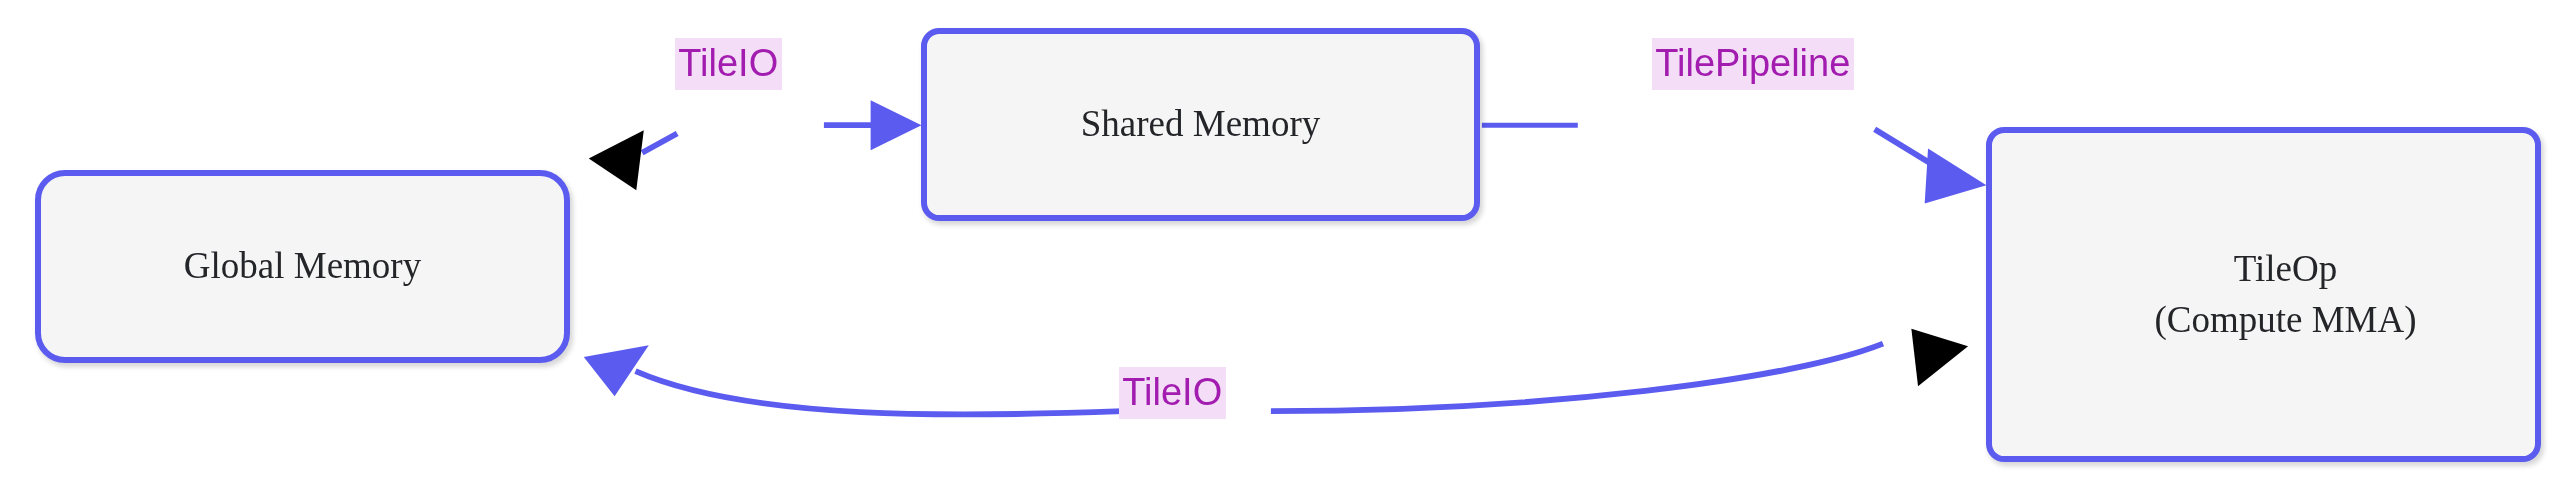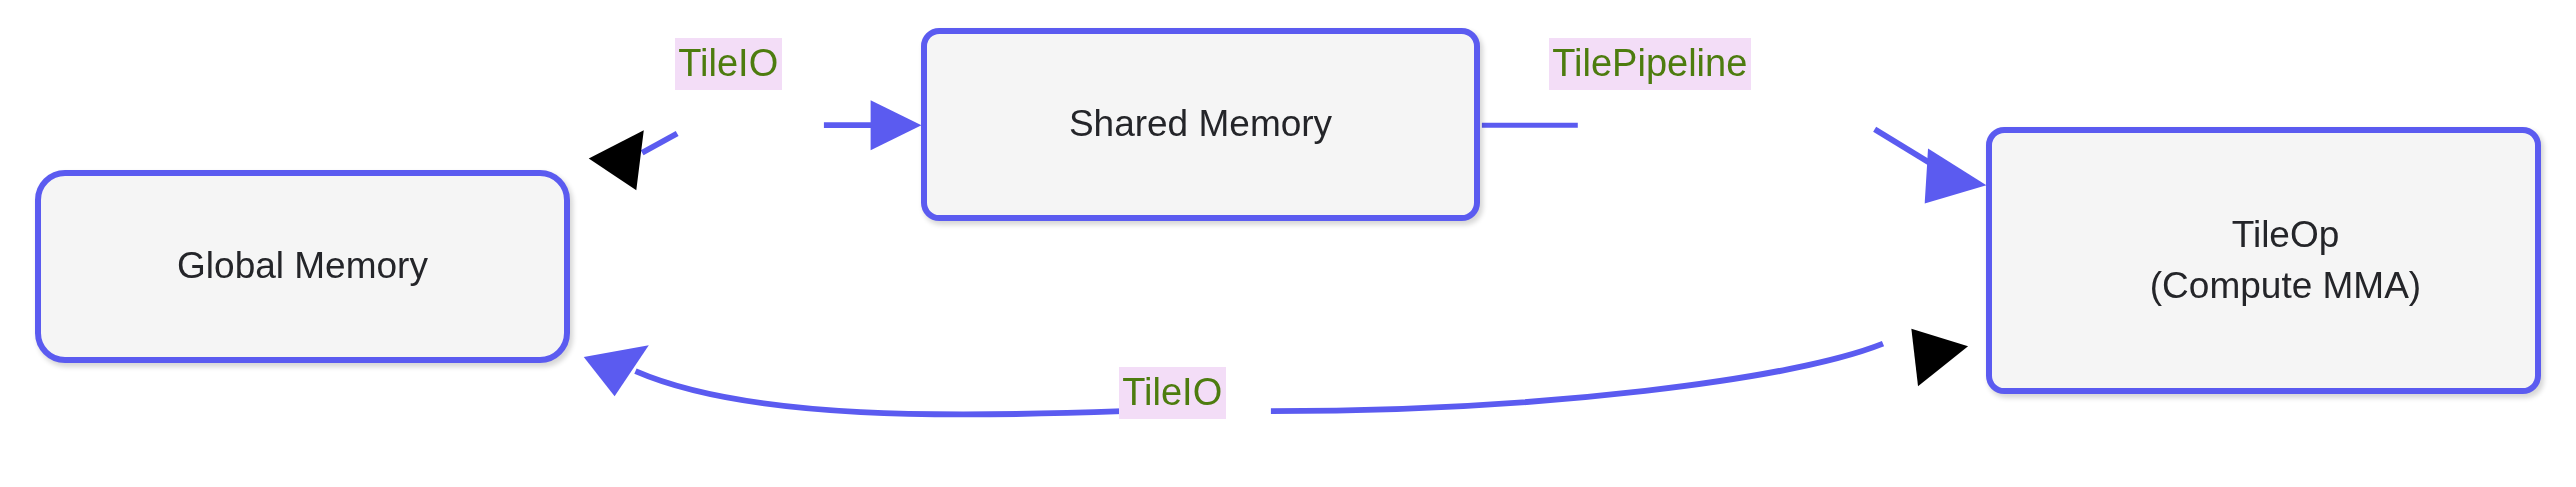--- a/index.html
+++ b/index.html
@@ -41,20 +41,21 @@
     align-items: center;
     justify-content: center;
     text-align: center;
     color: #242529;
     box-shadow: 2.5px 3.3px 5.8px rgba(0,0,0,0.16);
   }
   .node-line {
     display: block;
     white-space: nowrap;
     line-height: 1.05;
+    font-family: Liberation Serif, serif;
   }
 
   #node-global-memory {
     left: 35px;
     top: 170px;
     width: 535px;
     height: 193px;
     font-size: 37px;
     border-radius: 30px;
   }
@@ -62,41 +63,41 @@
     left: 921px;
     top: 27.5px;
     width: 559px;
     height: 193px;
     font-size: 37px;
   }
   #node-tileop {
     left: 1986px;
     top: 127px;
     width: 555px;
-    height: 267px;
+    height: 335px;
     font-size: 37px;
     padding-left: 44px;
   }
   #node-tileop .node-line + .node-line {
     margin-top: 12px;
   }
 
   
   .edge-label {
     position: absolute;
     background: #f3ddf7;
-    color: #4d7c0f;
+    color: #a21caf;
     font-size: 38px;
     line-height: 1.18;
     padding: 2.5px 3.3px 4.2px 3.3px;
     white-space: nowrap;
     box-sizing: border-box;
   }
   #label-tileio-top   { left: 675px;  top: 38px;  }
-  #label-tilepipeline { left: 1549px; top: 38px;  }
+  #label-tilepipeline { left: 1652px; top: 38px;  }
   #label-tileio-bottom{ left: 1119px; top: 367px; }
 </style>
 </head>
 <body>
 
 <div id="canvas">
 
   <svg id="edge-layer" viewBox="0 0 3089 585" width="2576" height="488" xmlns="http://www.w3.org/2000/svg">
 
     <g>

